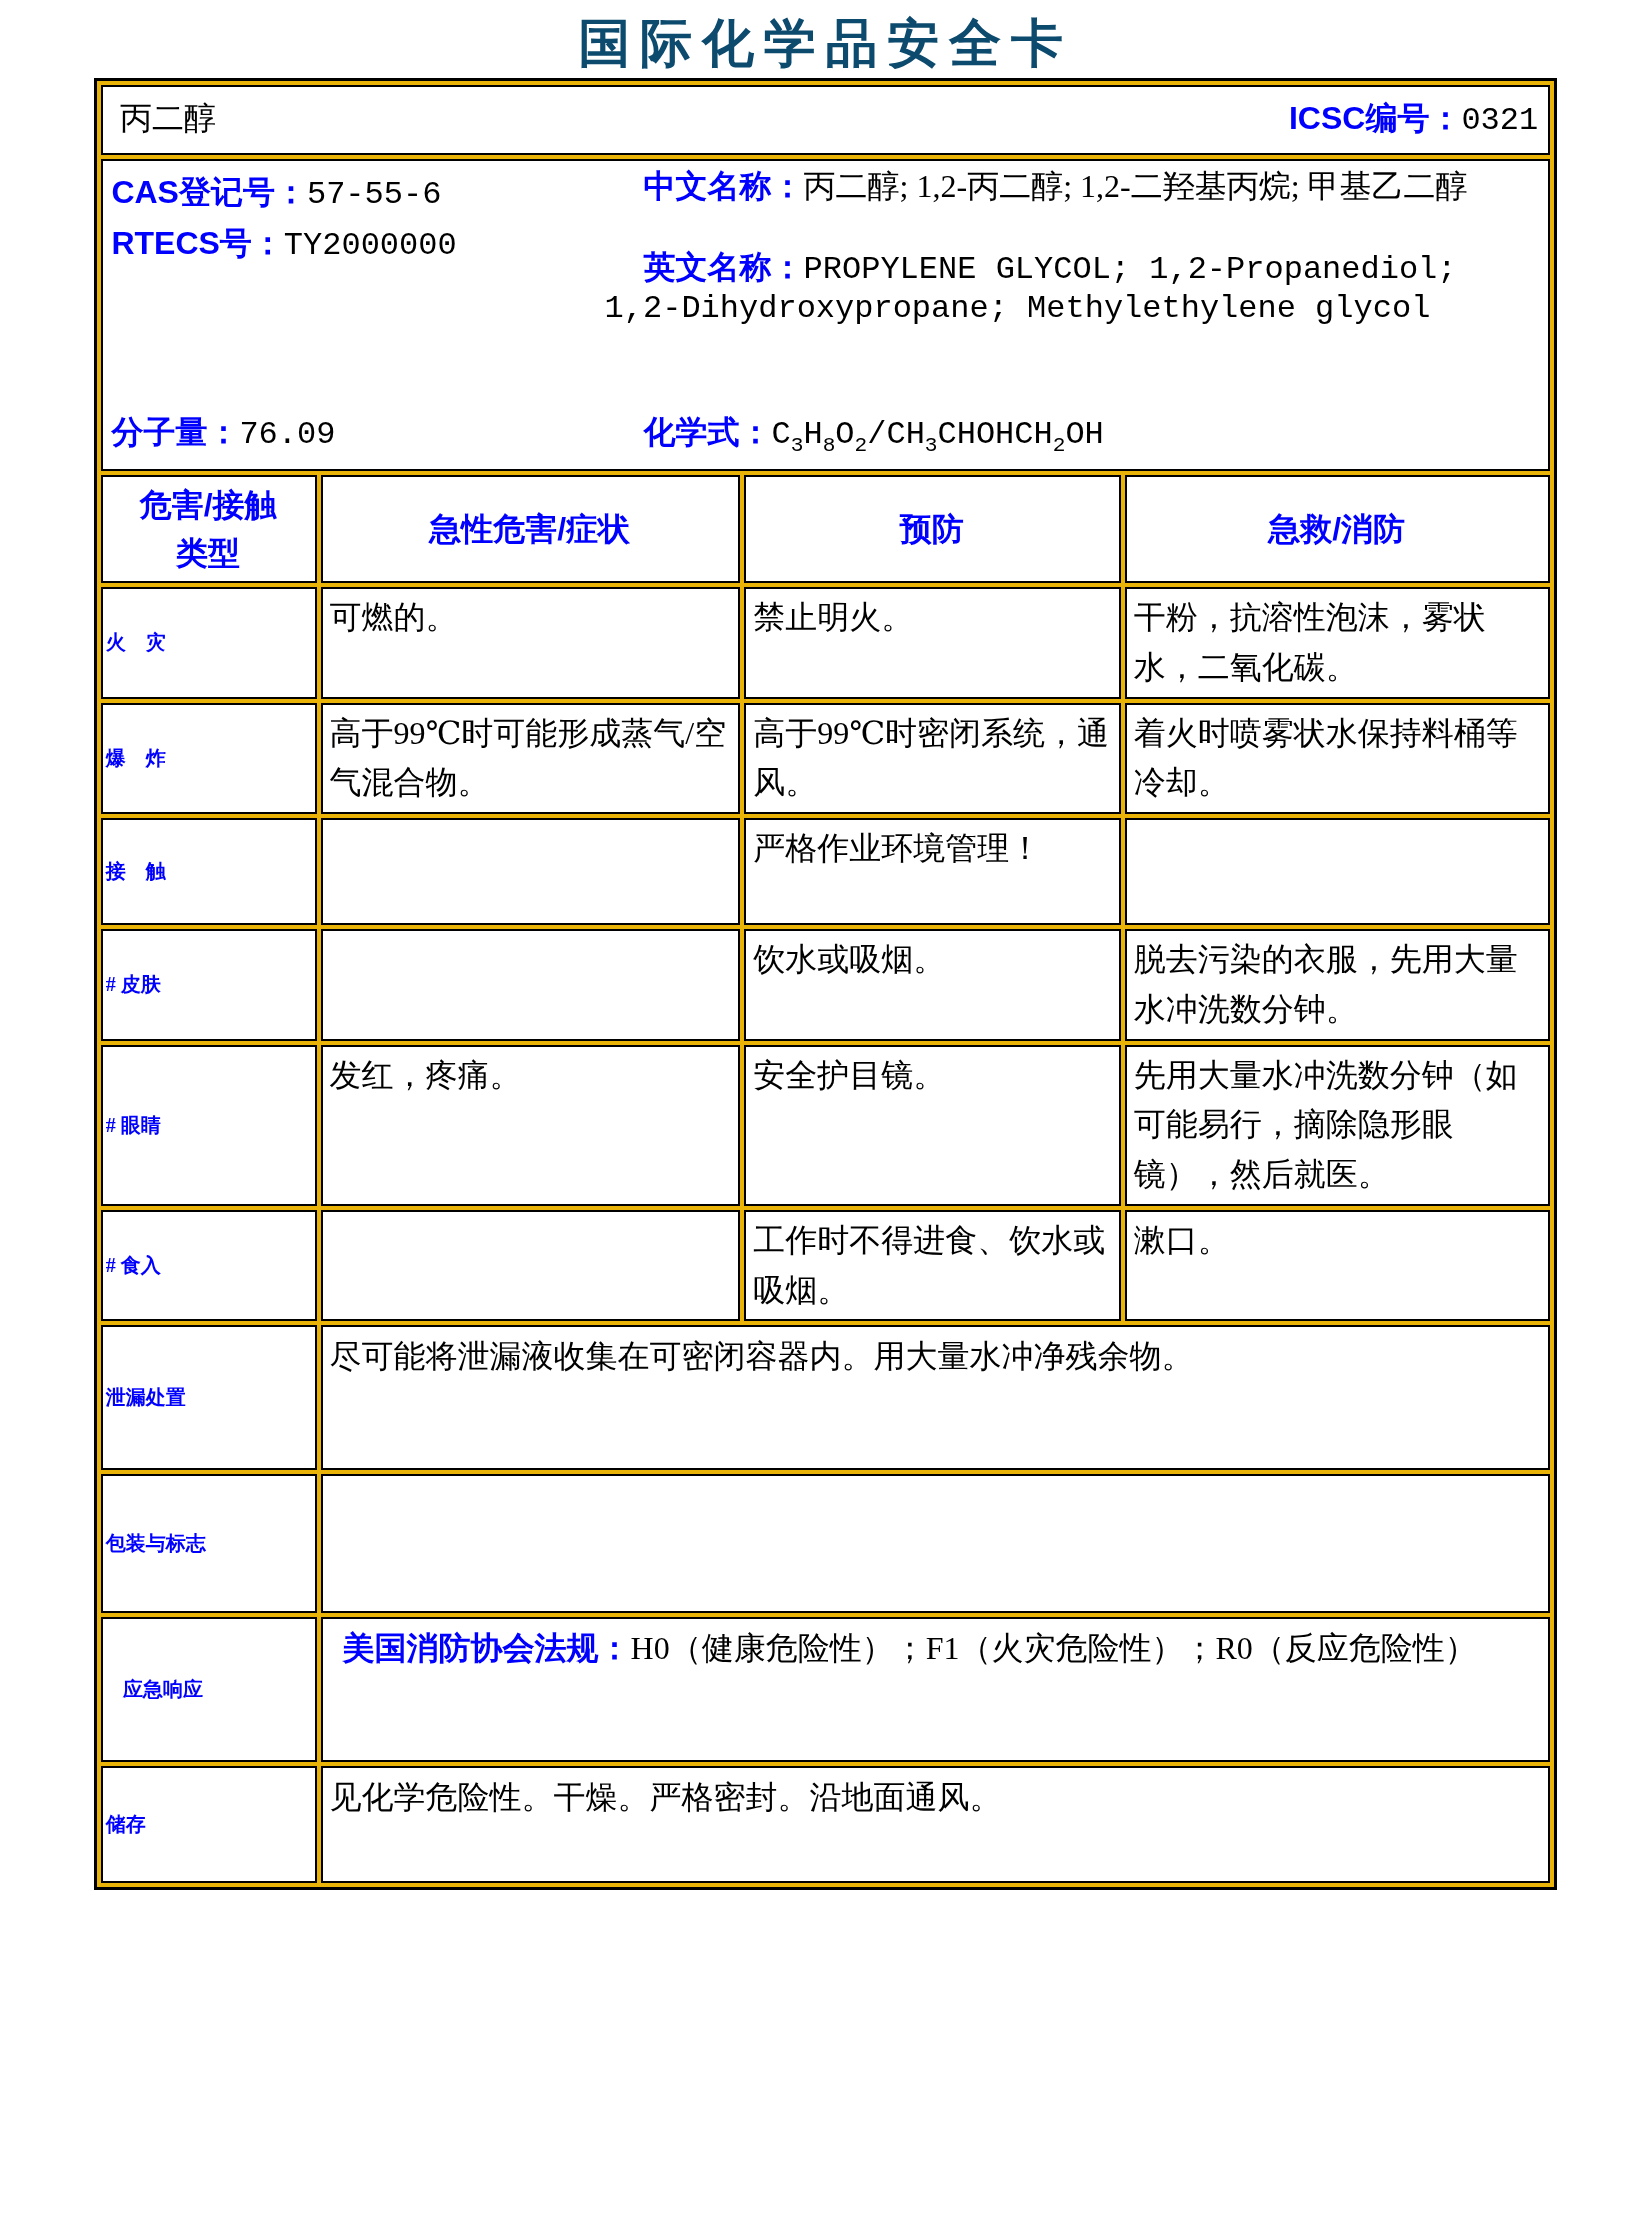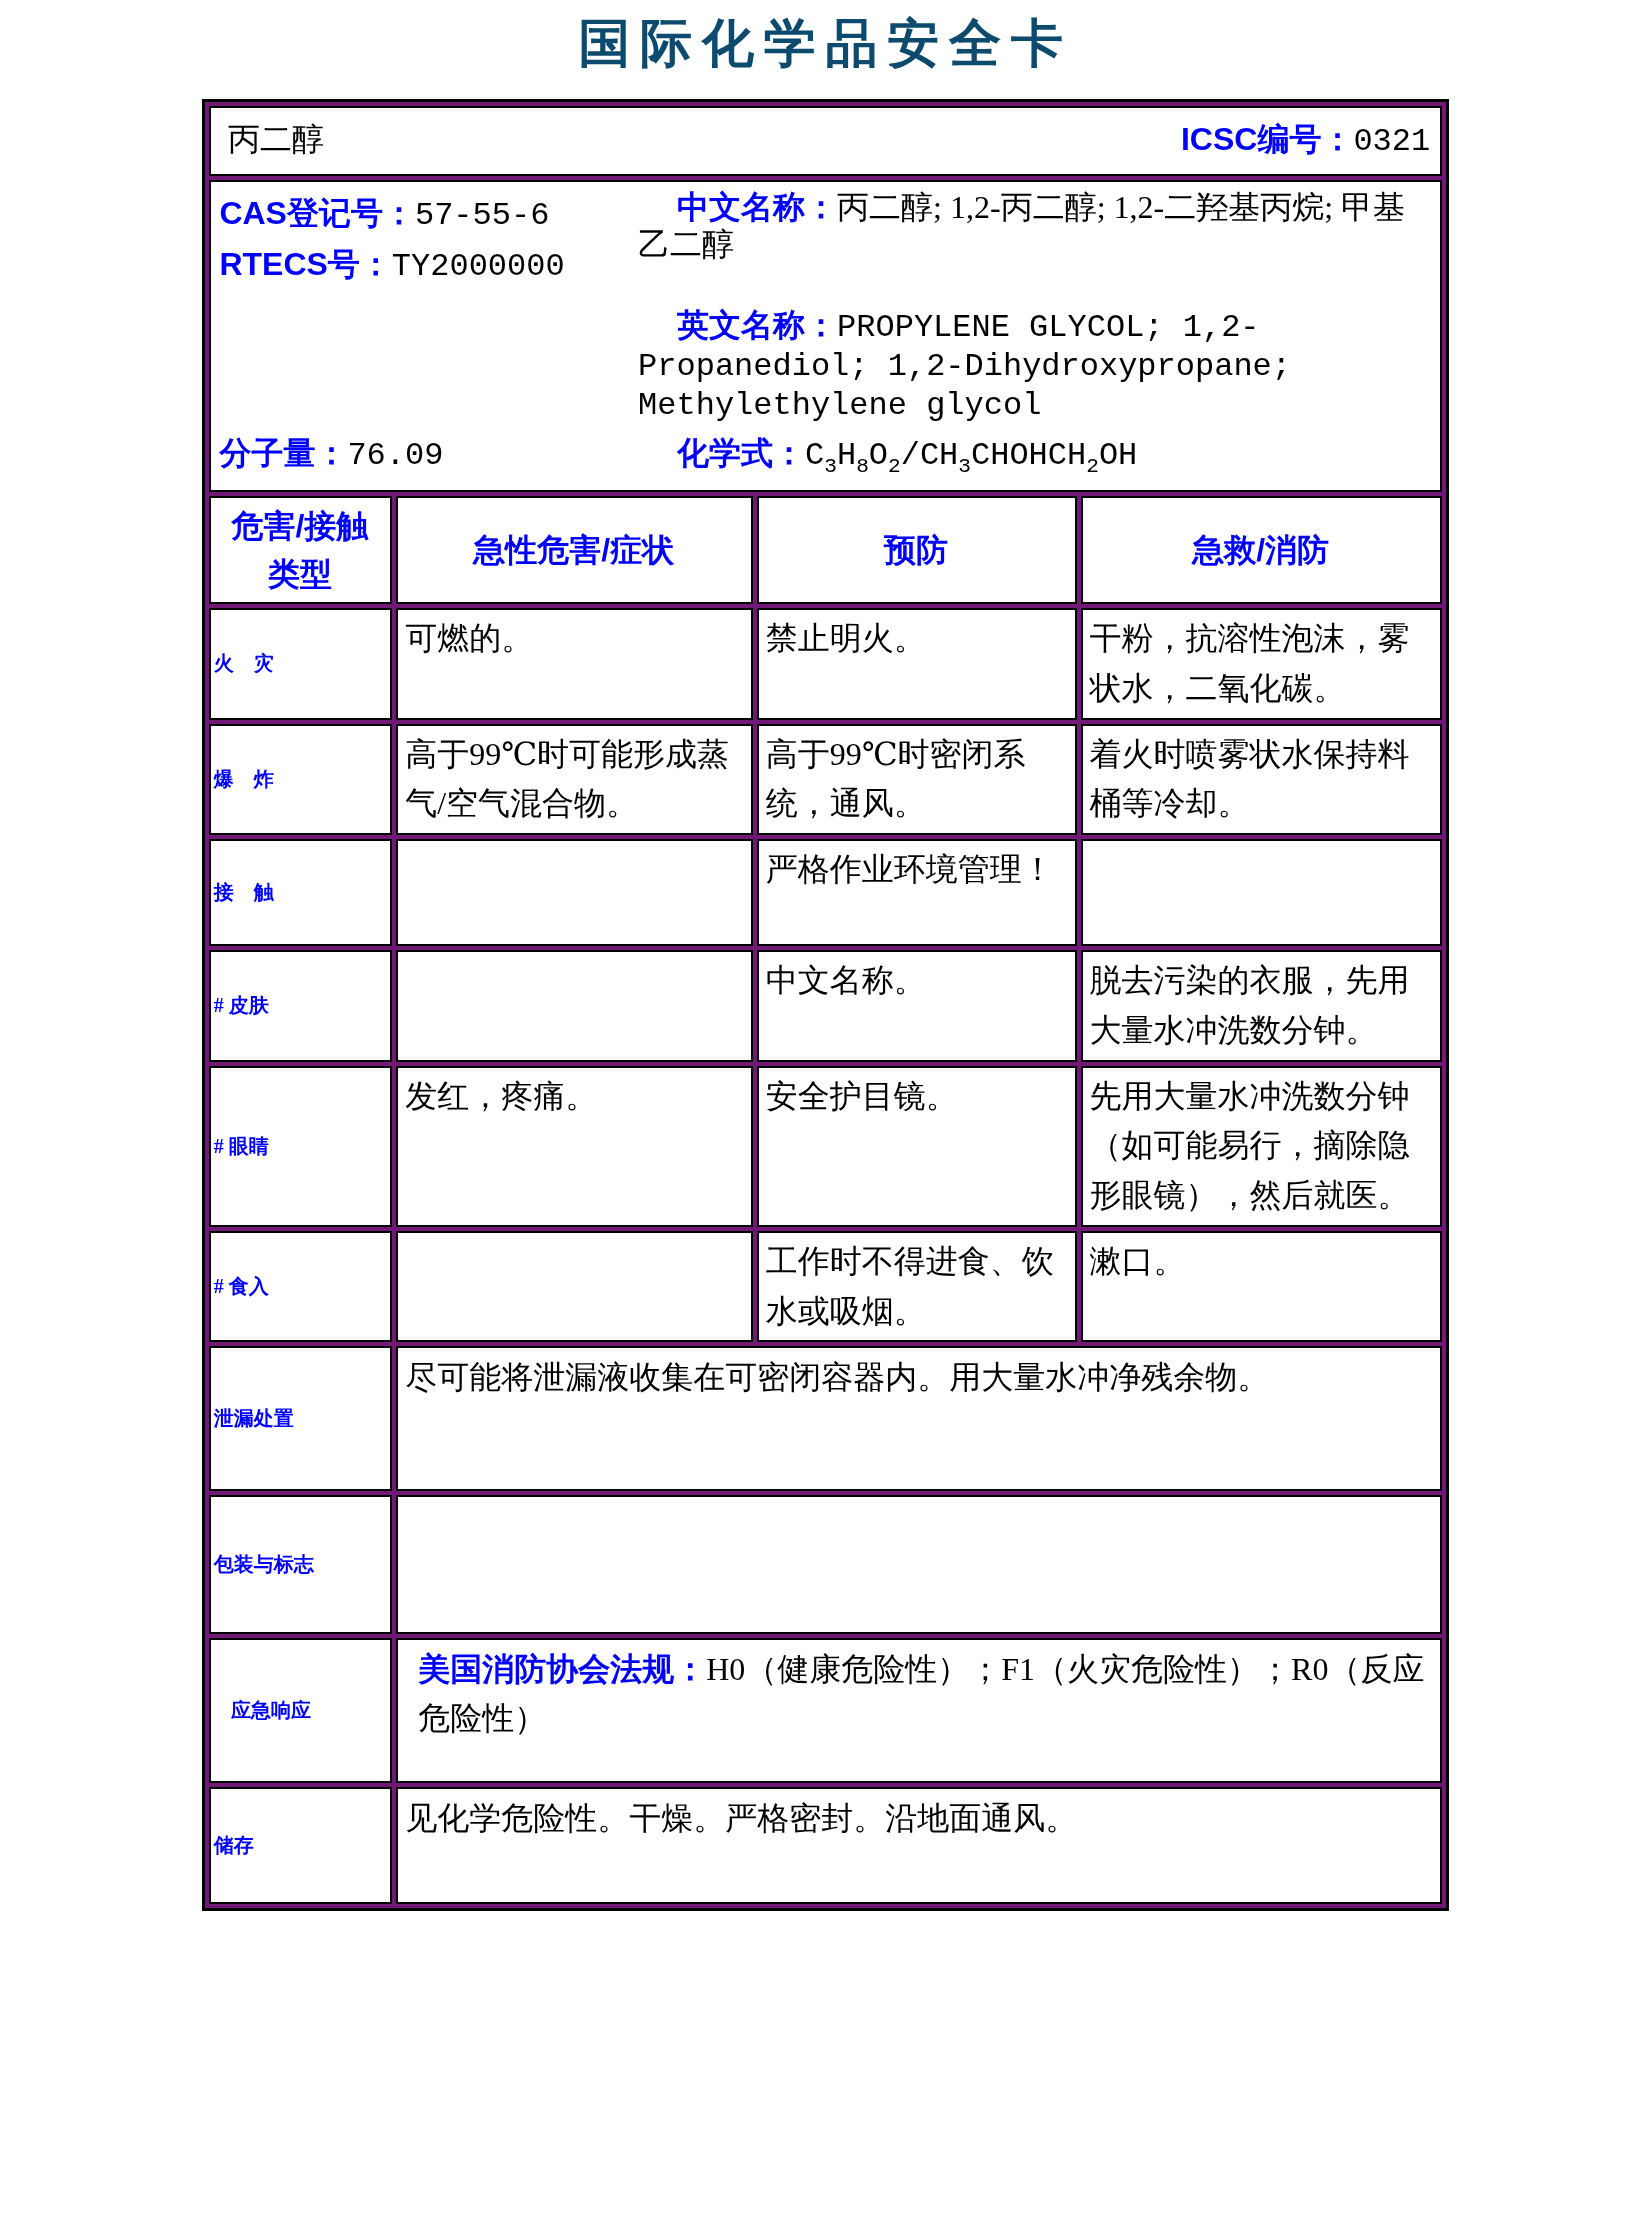--- a/index.html
+++ b/index.html
@@ -15,27 +15,27 @@
     margin-top: 17px;
     text-align: center;
     color: #0c4a6e;
     font-family: "DejaVu Serif", "Liberation Serif", serif;
     font-weight: 700;
     font-size: 52px;
     letter-spacing: 9.8px;
     line-height: 1.0;
   }
   table.card {
-    width: 1247px;
-    margin: 30px auto 0 auto;
+    width: 1463px;
+    margin: 9px auto 0 auto;
     border: 3.5px solid #000000;
     border-collapse: separate;
     border-spacing: 4.9px;
     table-layout: fixed;
-    background: #701a75;
+    background: #eab308;
   }
   td {
     border: 2.1px solid #000000;
     vertical-align: top;
     background: #ffffff;
     font-size: 32px;
     line-height: 1.55;
     padding: 4.2px 8.4px 4.2px 7px;
     overflow: hidden;
     word-break: break-word;
@@ -171,21 +171,21 @@
     <td class="type-cell">接　触</td>
     <td></td>
     <td>严格作业环境管理！</td>
     <td></td>
   </tr>
 
 
   <tr class="r-skin">
     <td class="type-cell"># 皮肤</td>
     <td></td>
-    <td>中文名称。</td>
+    <td>饮水或吸烟。</td>
     <td>脱去污染的衣服，先用大量水冲洗数分钟。</td>
   </tr>
 
   <tr class="r-eyes">
     <td class="type-cell"># 眼睛</td>
     <td>发红，疼痛。</td>
     <td>安全护目镜。</td>
     <td>先用大量水冲洗数分钟（如可能易行，摘除隐形眼镜），然后就医。</td>
   </tr>
 

